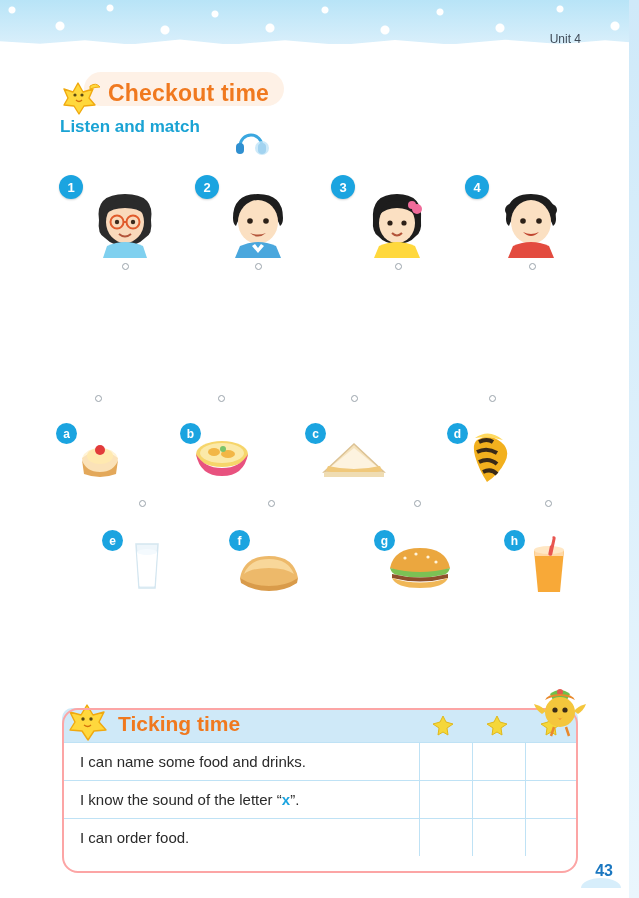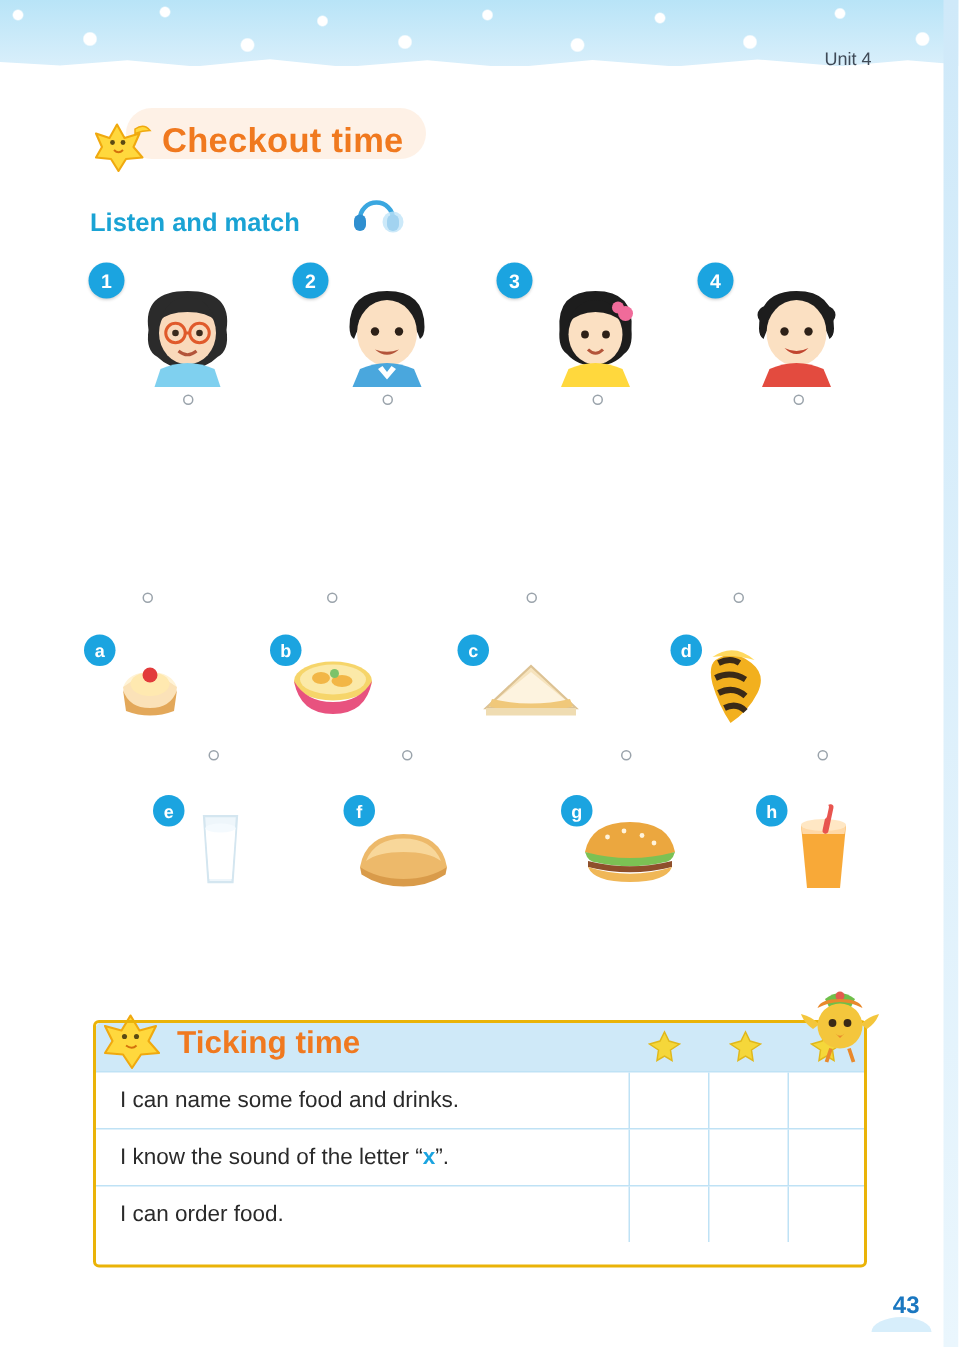--- a/index.html
+++ b/index.html
@@ -59,21 +59,21 @@
   .checkout-title {
     font-size:23px; font-weight:bold; color:#f0791f;
     letter-spacing:0.2px;
   }
   .cloud {
     position:absolute; left:84px; top:72px; width:200px; height:34px;
     background:#fde6d2; border-radius:20px; opacity:.55; z-index:-1;
   }
 
   .listen-head {
-    position:absolute; left:60px; top:139px;
+    position:absolute; left:60px; top:117px;
     font-size:17px; font-weight:bold; color:#1aa3d4;
   }
   .headphone-icon { position:absolute; left:232px; top:126px; }
 
   
   .num-badge {
     position:absolute; width:24px; height:24px; border-radius:50%;
     background:#1ba4e0; color:#fff; font-size:13px; font-weight:bold;
     display:flex; align-items:center; justify-content:center;
     box-shadow:0 1px 2px rgba(0,0,0,.18);
@@ -88,34 +88,34 @@
     border:1px solid #9aa3ab; background:#fff;
   }
 
   .kid { position:absolute; width:84px; height:74px; }
 
   
   .food { position:absolute; }
 
   
   .ticking-box {
-    position:absolute; left:62px; top:680px; width:456px; height:165px;
+    position:absolute; left:62px; top:708px; width:456px; height:165px;
   }
   .tick-head-row {
     position:absolute; left:0; top:0; width:516px; height:34px;
     background:#cfe9f8; border-top-left-radius:10px; border-top-right-radius:10px;
   }
   .ticking-star { position:absolute; left:6px; top:-8px; }
   .ticking-title {
     position:absolute; left:56px; top:4px;
     font-size:21px; font-weight:bold; color:#f0791f;
   }
   .tick-table {
     position:absolute; left:0; top:0; width:516px; height:165px;
-    border:2px solid #eab308; border-radius:4px; overflow:hidden;
+    border:2px solid #fca5a5; border-radius:16px; overflow:hidden;
   }
   .tick-row {
     height:38px; display:flex; align-items:center;
     border-top:1px solid #bfe2f5;
     background:#fff;
   }
   .tick-row .label {
     flex:0 0 355px; padding-left:16px; font-size:15px; color:#2a2a2a;
   }
   .tick-cell {

